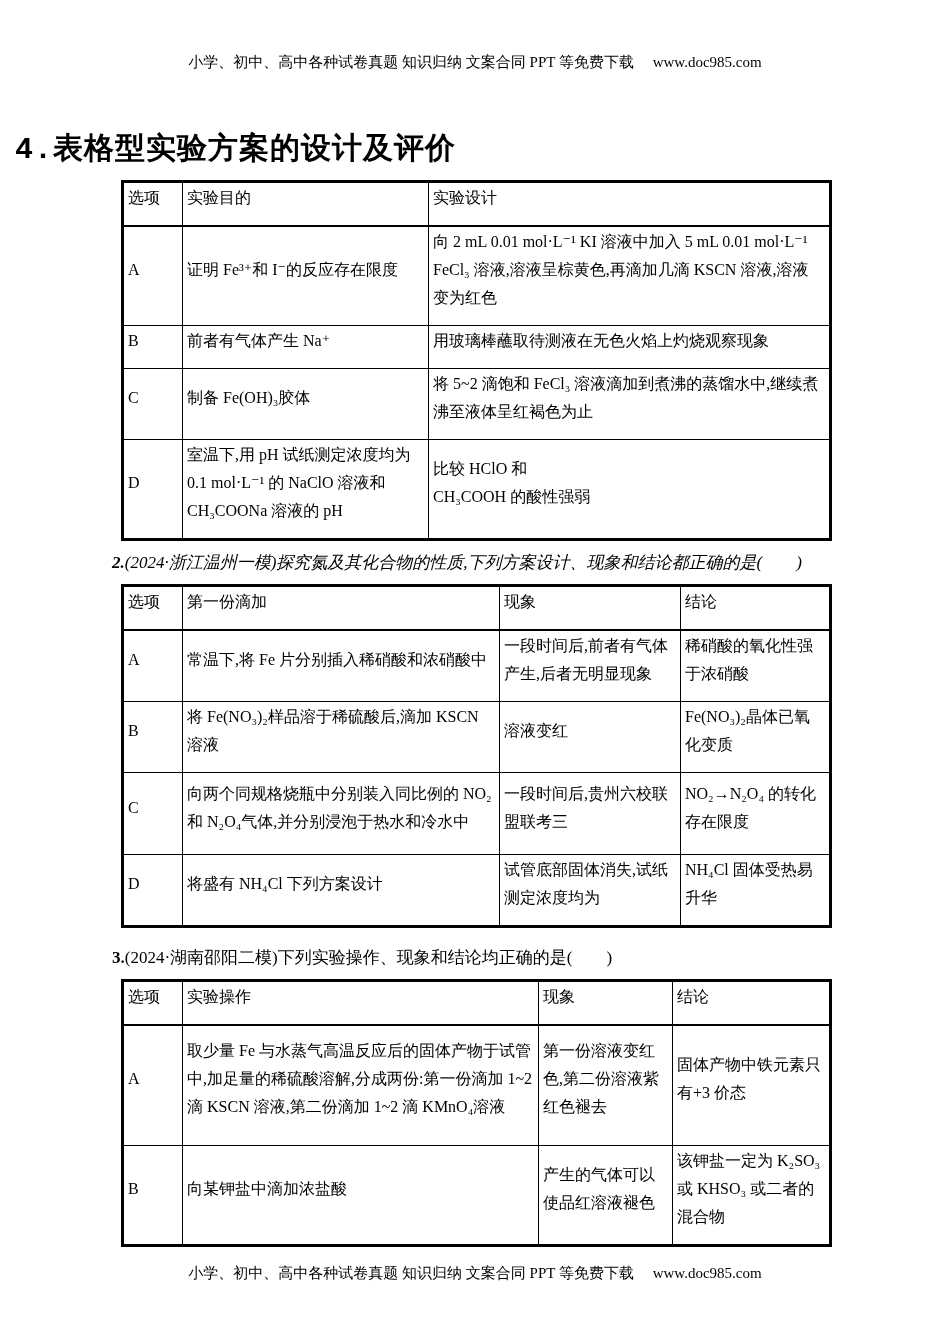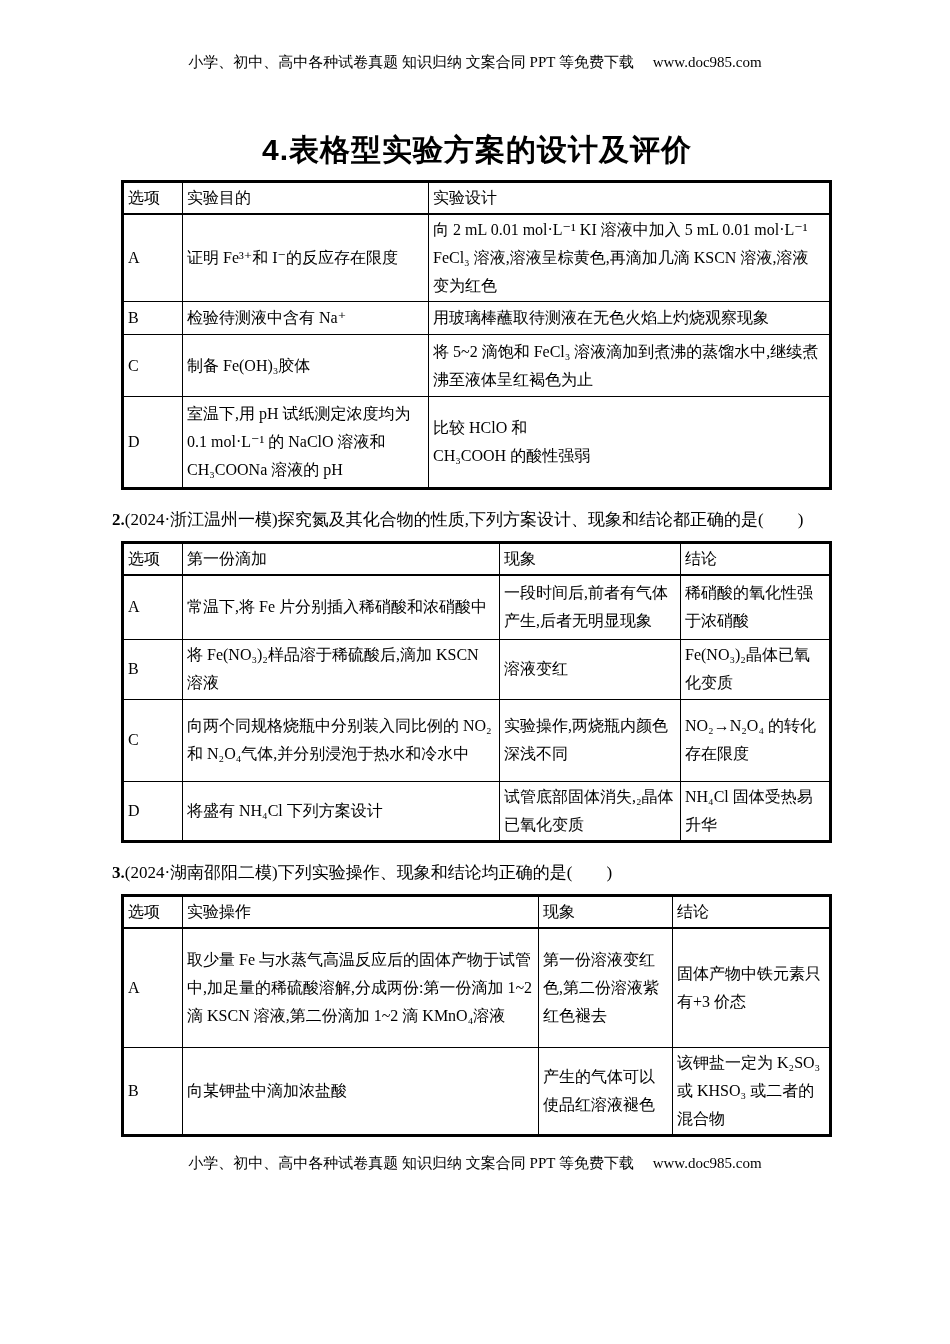--- a/index.html
+++ b/index.html
@@ -11,48 +11,48 @@
     font-family: "Liberation Serif", "DejaVu Serif", serif;
     overflow: hidden;
   }
   .doc-header {
     padding-top: 52px;
     text-align: center;
     font-size: 15px;
     line-height: 20px;
   }
   .doc-title {
-    margin: 58px 0 0 4px;
-    text-align: center;
+    margin: 58px 0 0 15px;
+    text-align: left;
     font-size: 30px;
     line-height: 40px;
     font-weight: 700;
-    font-family: Liberation Sans, sans-serif;
+    font-family: Liberation Mono, monospace;
     letter-spacing: 1px;
   }
   .question {
     margin: 17px 0 0 112px;
     font-size: 17px;
     line-height: 23px;
   }
   .question .qnum { font-weight: 700; }
-  .q2 { margin-top: 18px; }
+  .q2 { margin-top: 10px; font-style: italic; }
   .q3 { margin-top: 18px; }
 
   table.t {
     border-collapse: collapse;
     table-layout: fixed;
     margin: 10px 0 0 121px;
     border: 3px solid #000;
   }
   table.t td {
     border: 1px solid #000;
     font-size: 16px;
     line-height: 28px;
-    padding: 1px 5px 1px 4px;
+    padding: 1px 5px 13px 4px;
     vertical-align: middle;
     white-space: pre-line;
     overflow: hidden;
   }
   table.t tr.hd td { border-bottom: 2px solid #000; }
 
   
   .t1 col.c1 { width: 60px; }  .t1 col.c2 { width: 246px; } .t1 col.c3 { width: 402px; }
   .t2 col.c1 { width: 60px; }  .t2 col.c2 { width: 317px; } .t2 col.c3 { width: 181px; } .t2 col.c4 { width: 150px; }
   .t3 col.c1 { width: 60px; }  .t3 col.c2 { width: 356px; } .t3 col.c3 { width: 134px; } .t3 col.c4 { width: 158px; }
@@ -93,21 +93,21 @@
       <td>实验目的</td>
       <td>实验设计</td>
     </tr>
     <tr class="ra">
       <td>A</td>
       <td>证明 Fe³⁺和 I⁻的反应存在限度</td>
       <td>向 2 mL 0.01 mol·L⁻¹ KI 溶液中加入 5 mL 0.01 mol·L⁻¹ FeCl₃ 溶液,溶液呈棕黄色,再滴加几滴 KSCN 溶液,溶液变为红色</td>
     </tr>
     <tr class="rb">
       <td>B</td>
-      <td>检验待测液中含有 Na⁺</td>
+      <td>前者有气体产生 Na⁺</td>
       <td>用玻璃棒蘸取待测液在无色火焰上灼烧观察现象</td>
     </tr>
     <tr class="rc">
       <td>C</td>
       <td>制备 Fe(OH)₃胶体</td>
       <td>将 5~2 滴饱和 FeCl₃ 溶液滴加到煮沸的蒸馏水中,继续煮沸至液体呈红褐色为止</td>
     </tr>
     <tr class="rd">
       <td>D</td>
       <td>室温下,用 pH 试纸测定浓度均为 0.1 mol·L⁻¹ 的 NaClO 溶液和 CH₃COONa 溶液的 pH</td>
@@ -141,27 +141,27 @@
     </tr>
     <tr class="rb">
       <td>B</td>
       <td>将 Fe(NO₃)₂样品溶于稀硫酸后,滴加 KSCN 溶液</td>
       <td>溶液变红</td>
       <td>Fe(NO₃)₂晶体已氧化变质</td>
     </tr>
     <tr class="rc">
       <td>C</td>
       <td>向两个同规格烧瓶中分别装入同比例的 NO₂ 和 N₂O₄气体,并分别浸泡于热水和冷水中</td>
-      <td>实验操作,两烧瓶内颜色深浅不同</td>
+      <td>一段时间后,贵州六校联盟联考三</td>
       <td>NO₂→N₂O₄ 的转化存在限度</td>
     </tr>
     <tr class="rd">
       <td>D</td>
       <td>将盛有 NH₄Cl 下列方案设计</td>
-      <td>试管底部固体消失,₂晶体已氧化变质</td>
+      <td>试管底部固体消失,试纸测定浓度均为</td>
       <td>NH₄Cl 固体受热易升华</td>
     </tr>
   </tbody>
     </table>
 
   <div class="question q3"><span class="qnum">3.</span><span>(2024·湖南邵阳二模)下列实验操作、现象和结论均正确的是(　　)</span></div>
 
   <table class="t t3">
     <colgroup>
         <col class="c1">

